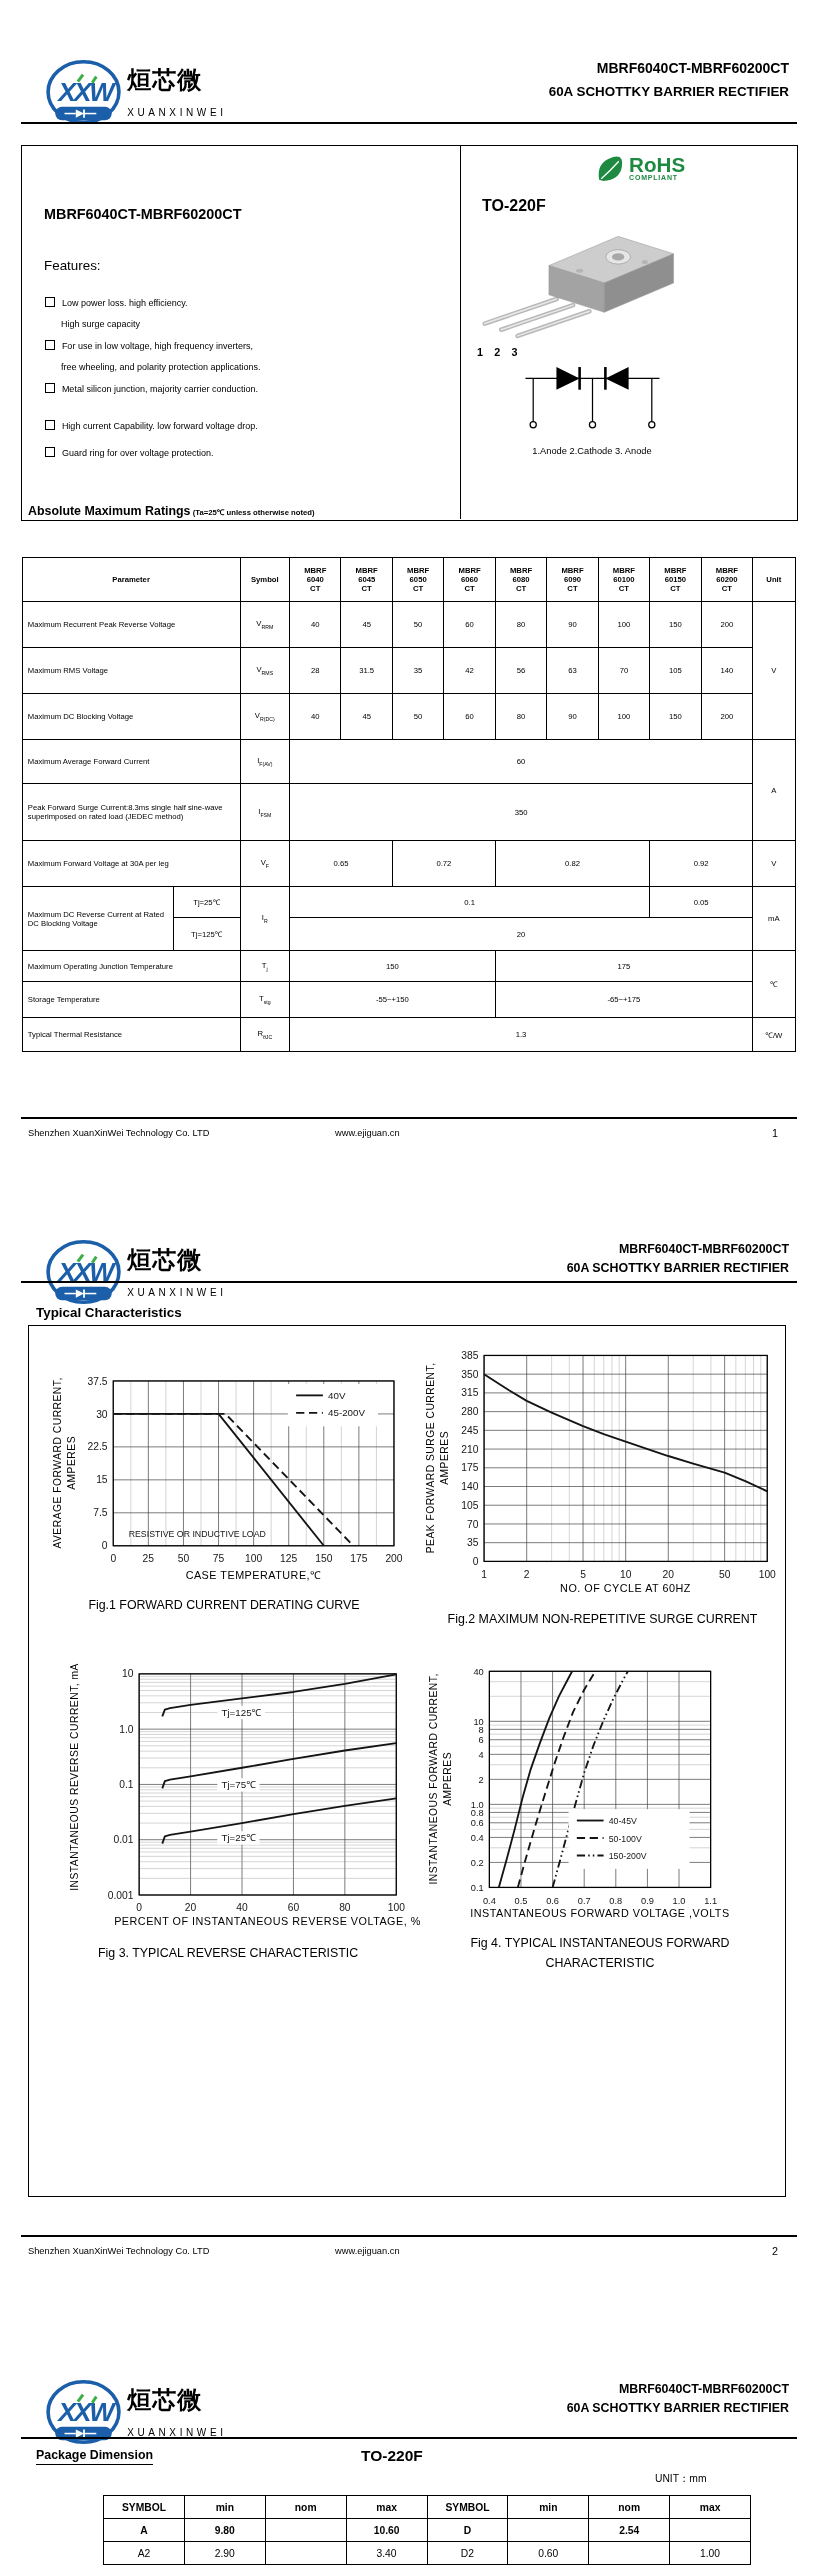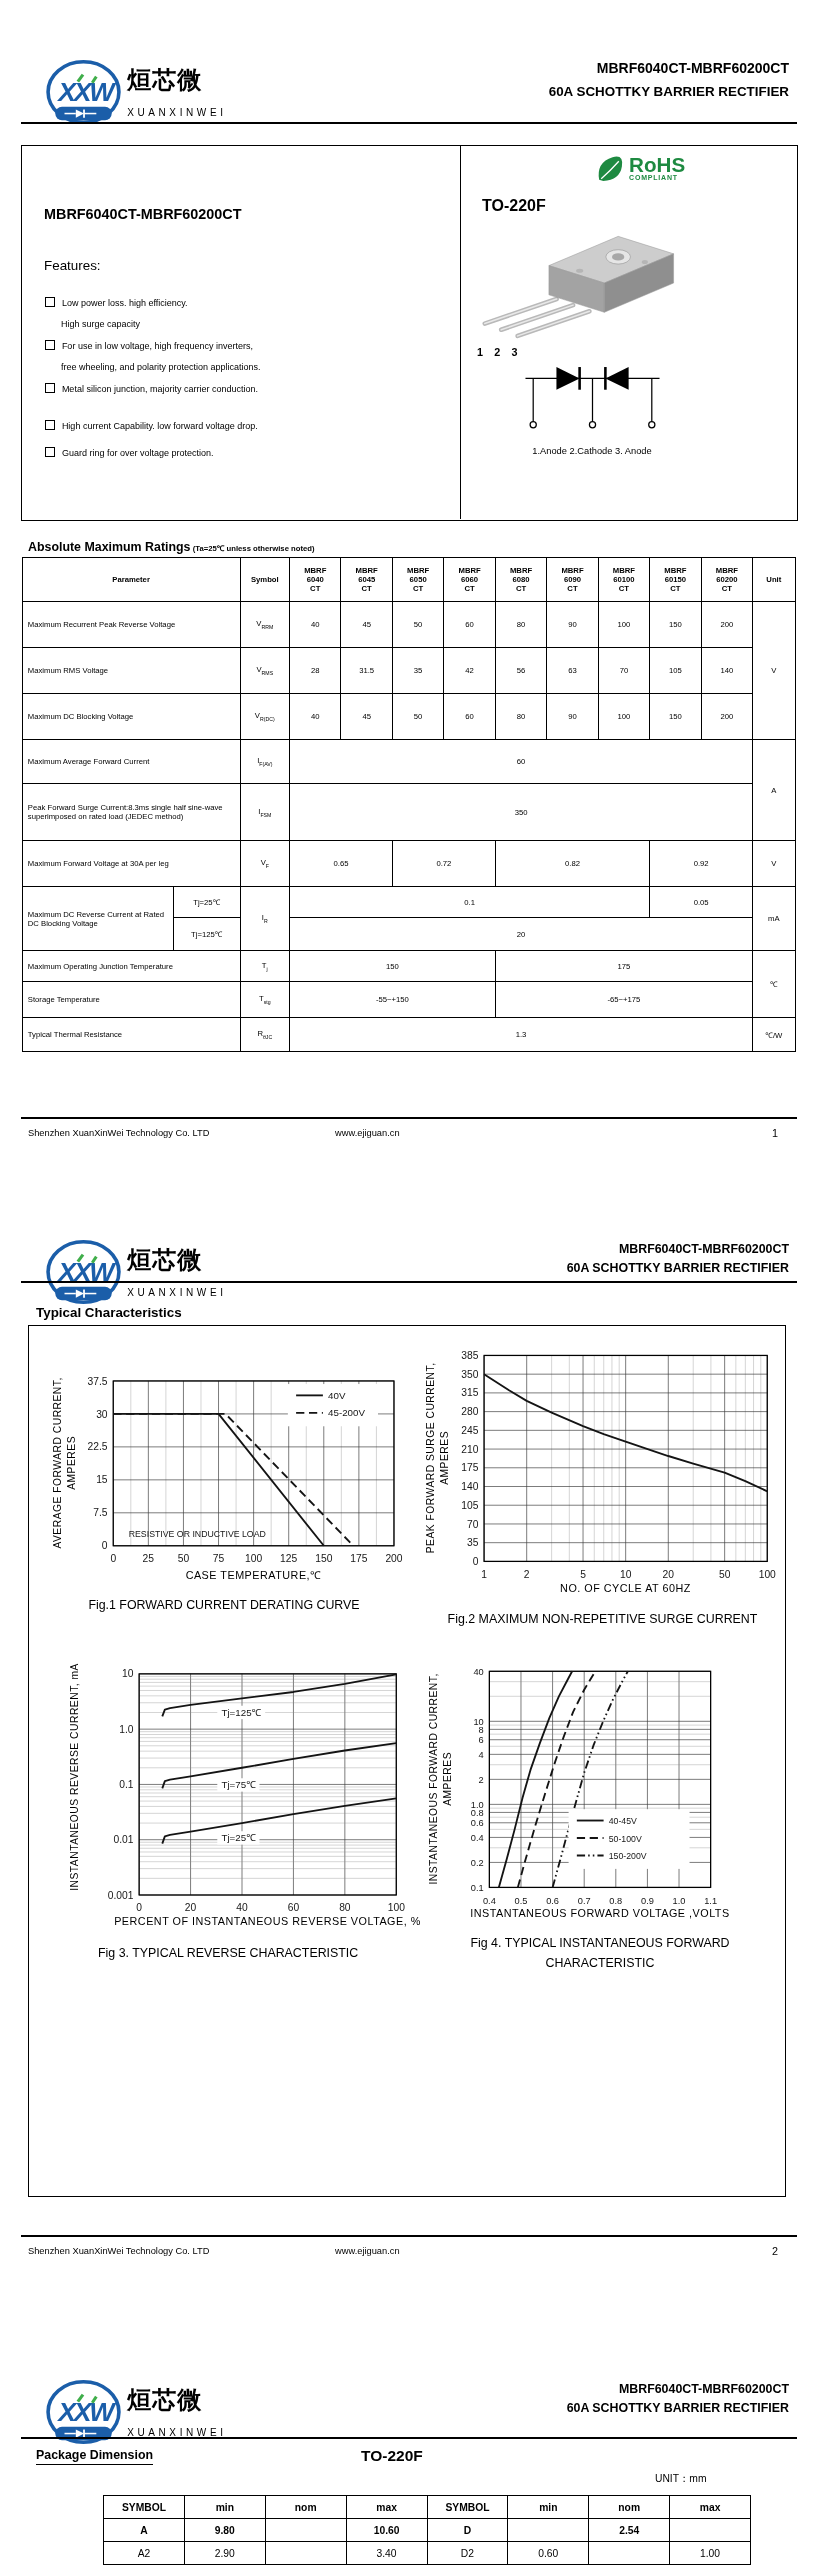--- a/index.html
+++ b/index.html
@@ -130,21 +130,21 @@
   <line x1="185" y1="23" x2="185" y2="67" stroke="#000" stroke-width="5"></line>
   <line x1="45" y1="45" x2="45" y2="128" stroke="#000" stroke-width="2.4"></line>
   <line x1="160" y1="45" x2="160" y2="128" stroke="#000" stroke-width="2.4"></line>
   <line x1="275" y1="45" x2="275" y2="128" stroke="#000" stroke-width="2.4"></line>
   <circle cx="45" cy="135" r="6" fill="none" stroke="#000" stroke-width="2.4"></circle>
   <circle cx="160" cy="135" r="6" fill="none" stroke="#000" stroke-width="2.4"></circle>
   <circle cx="275" cy="135" r="6" fill="none" stroke="#000" stroke-width="2.4"></circle>
 </svg>
 <div class="abs" style="left:484px;top:446px;width:216px;text-align:center;font-size:9.3px;">1.Anode   2.Cathode   3. Anode</div>
 
-<div class="abs" style="left:28px;top:540px;">
+<div class="abs" style="left:28px;top:504px;">
   <span style="font-size:12.4px;font-weight:bold;">Absolute Maximum Ratings</span>
   <span style="font-size:7.7px;font-weight:bold;">(Ta=25℃ unless otherwise noted)</span>
 </div>
 
 <table class="amr">
   <colgroup>
     <col style="width:150px">
       <col style="width:66px">
       <col style="width:49px">
     <col style="width:51px">

